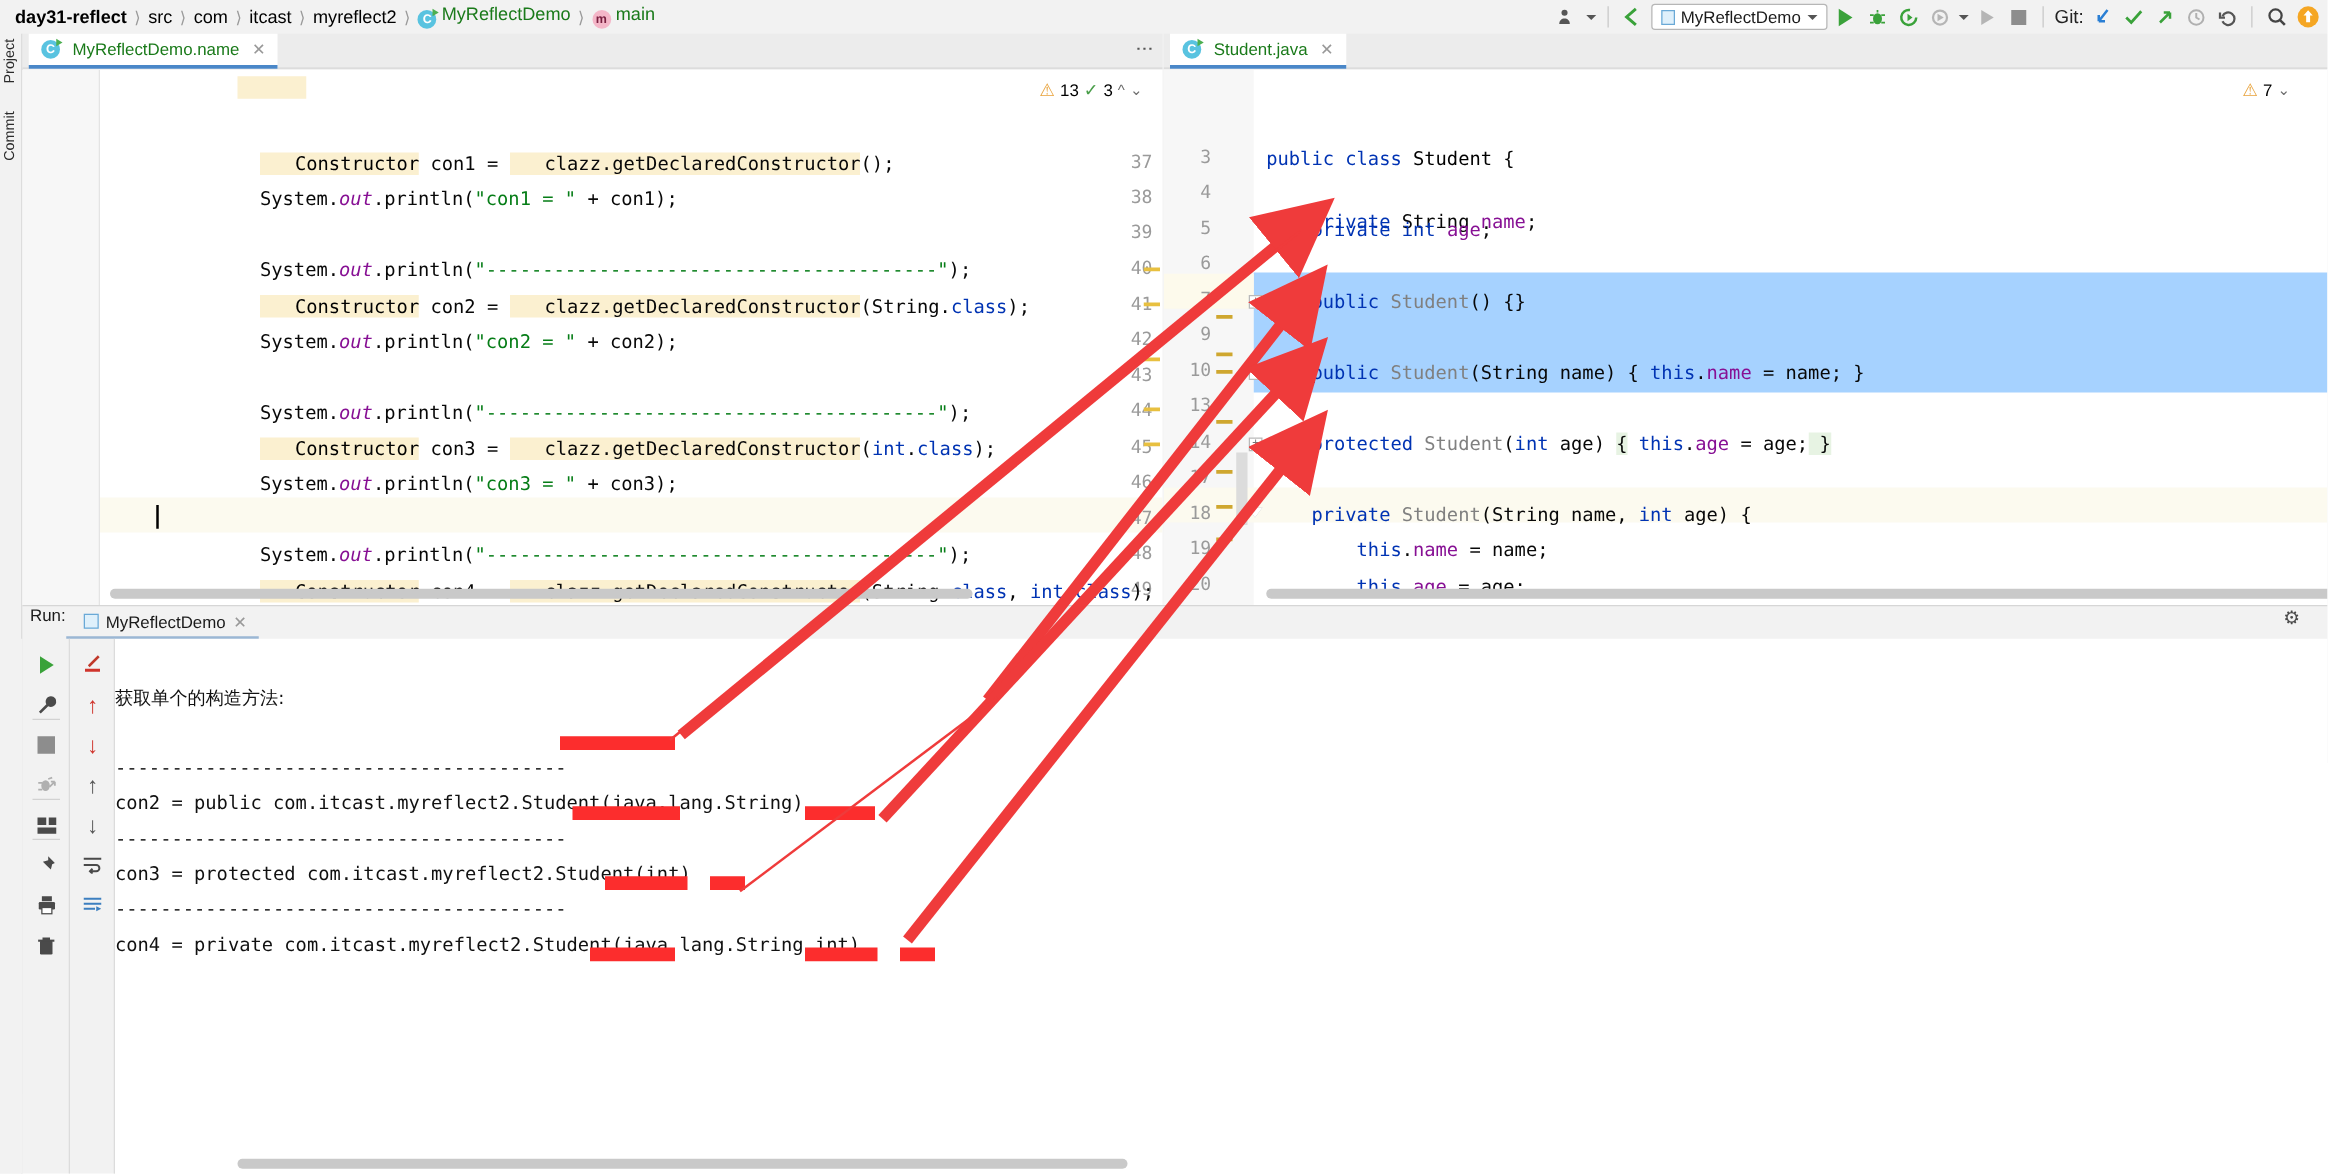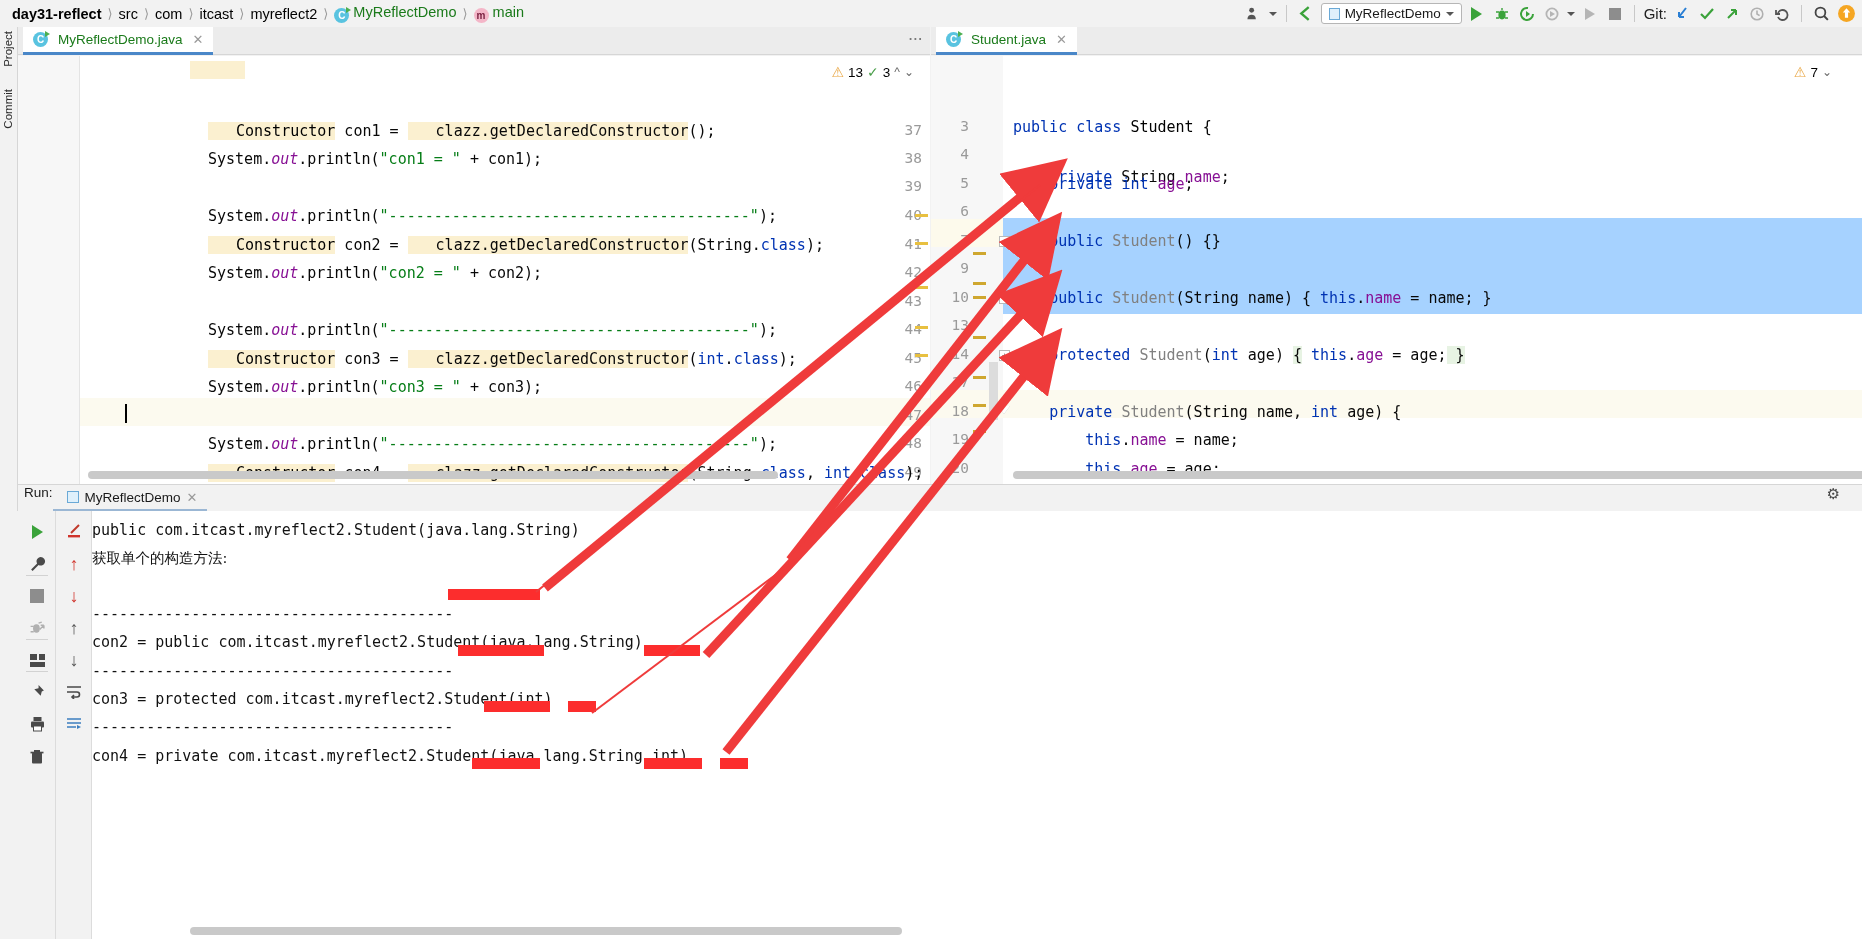--- a/index.html
+++ b/index.html
@@ -243,21 +243,21 @@
   <div class="rail">
     <div class="vlabel" style="top:4px;">Project</div>
     <div class="vlabel" style="top:62px;">Commit</div>
     <div class="vlabel" style="top:576px;">Structure</div>
     <div class="vlabel" style="top:672px;">Bookmarks</div>
   </div>
 
   <div class="tabstrip-l">
     <div class="tab">
       <span class="cicon">C</span>
-      <span>MyReflectDemo.java</span>
+      <span>MyReflectDemo.name</span>
       <span class="x">✕</span>
     </div>
     <div class="dots">⋮</div>
   </div>
 
   <div class="tabstrip-r">
     <div class="tab">
       <span class="cicon">C</span>
       <span>Student.java</span>
       <span class="x">✕</span>
@@ -452,21 +452,20 @@
     </div>
     <div class="ritem" style="top:198px; width:36px;">
       <svg width="18" height="16" viewBox="0 0 18 16">
           <path d="M2 3h14M2 7h14M2 11h9" stroke="#3c7fc0" stroke-width="1.7"></path>
           <path d="M12 13l4-2-4-2z" fill="#3c7fc0"></path>
         </svg>
     </div>
   </div>
 
   <div class="console">
-    <div class="cline" style="top:10px;">public com.itcast.myreflect2.Student(java.lang.String)</div>
     <div class="cline" style="top:38px; font-family:'DejaVu Sans', sans-serif; font-size:14.5px;">获取单个的构造方法:</div>
     <div class="cline" style="top:94px;">----------------------------------------</div>
     <div class="cline" style="top:122px;">con2 = public com.itcast.myreflect2.Student(java.lang.String)</div>
     <div class="cline" style="top:151px;">----------------------------------------</div>
     <div class="cline" style="top:179px;">con3 = protected com.itcast.myreflect2.Student(int)</div>
     <div class="cline" style="top:207px;">----------------------------------------</div>
     <div class="cline" style="top:236px;">con4 = private com.itcast.myreflect2.Student(java.lang.String,int)</div>
 
     <div class="redmark" style="left:356px; top:78px;  width:92px;"></div>
     <div class="redmark" style="left:366px; top:134px; width:86px;"></div>

